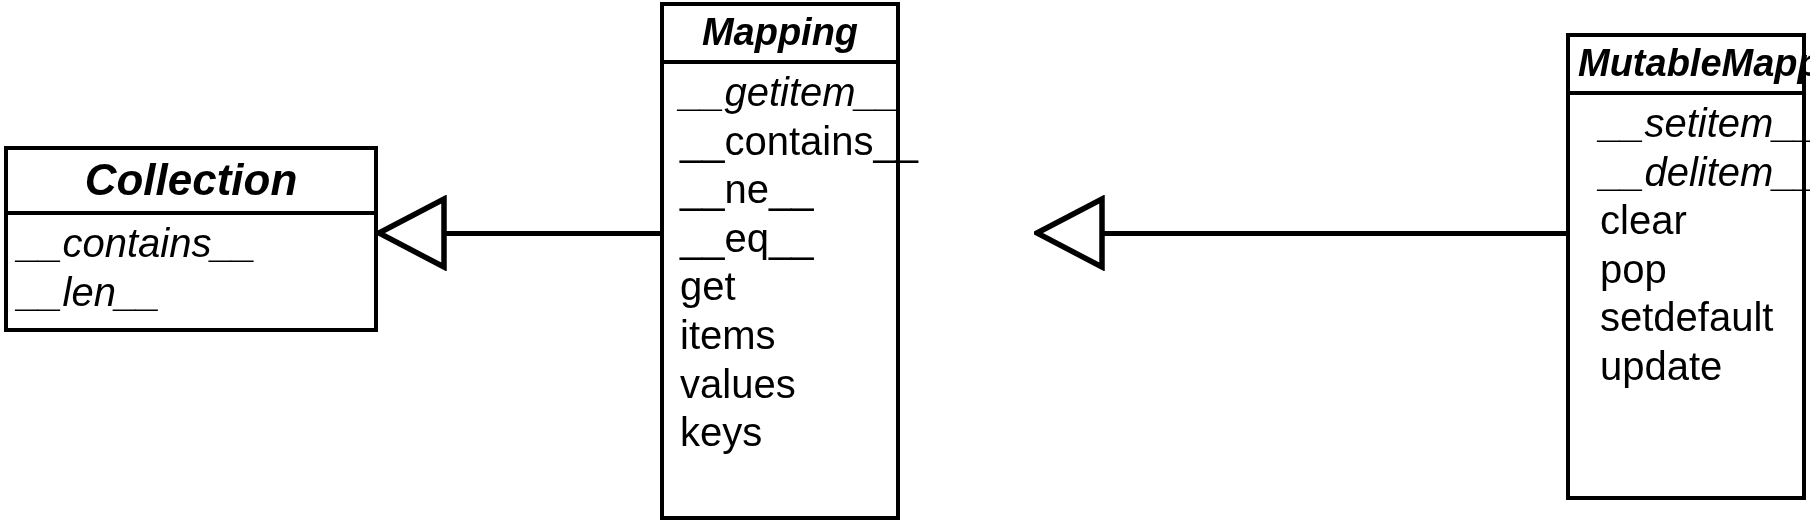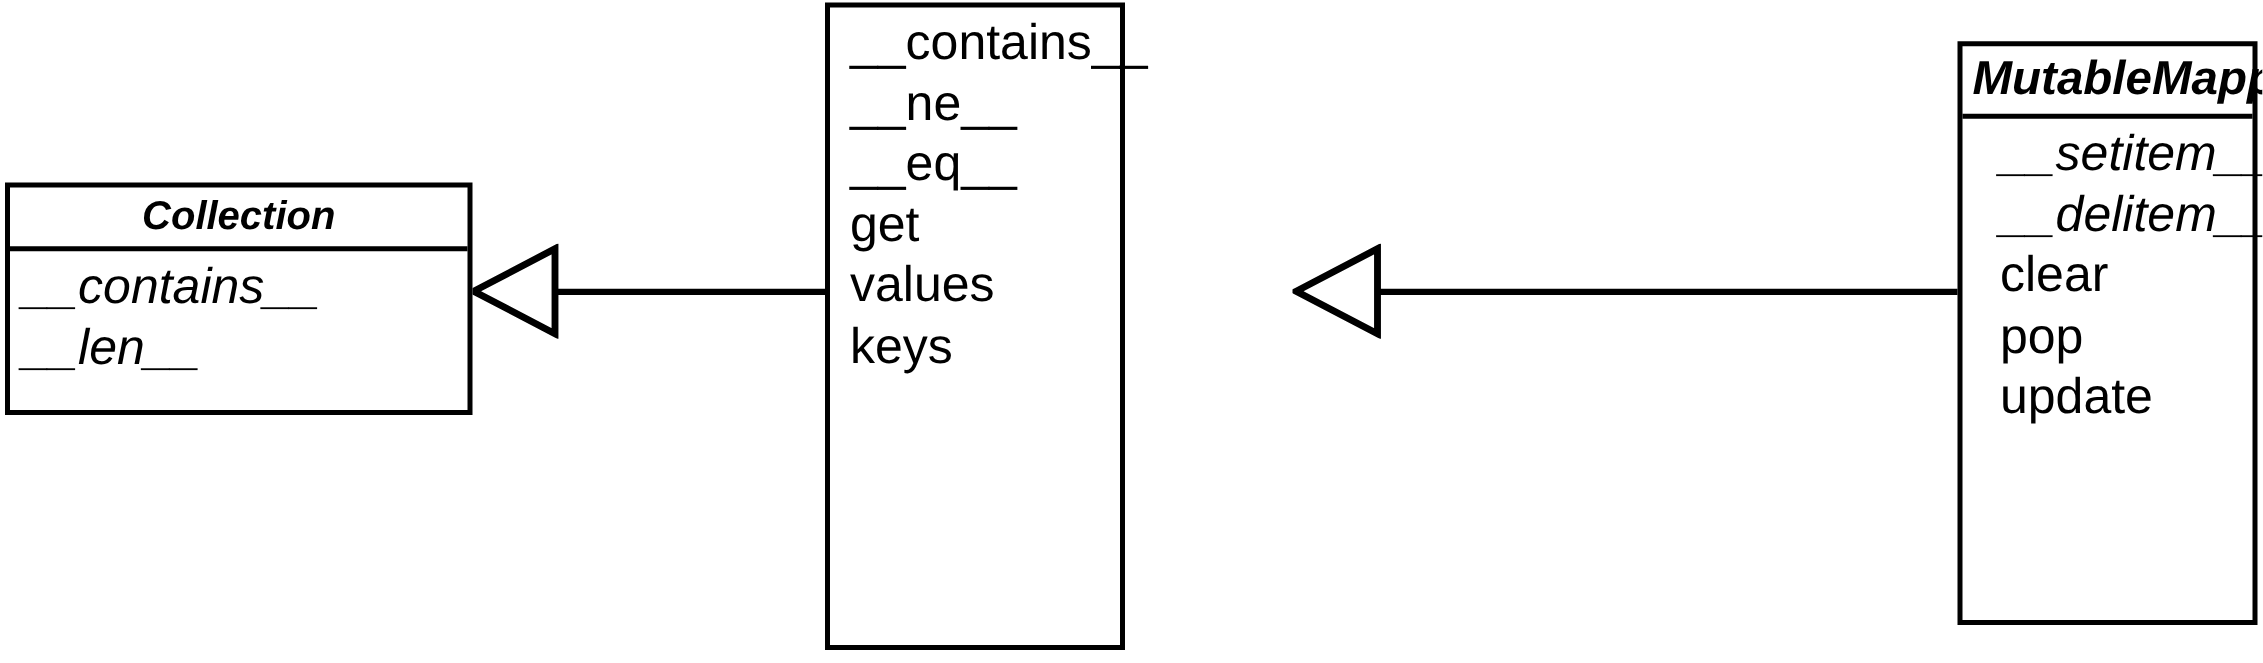--- a/index.html
+++ b/index.html
@@ -58,21 +58,21 @@
     font-style: italic;
   }
 
   
   #box-collection {
     left: 4px;
     top: 146px;
     width: 374px;
     height: 186px;
   }
-  #box-collection .uml-name { font-size: 32px; }
+  #box-collection .uml-name { font-size: 44px; }
   #box-collection .uml-members { padding-left: 10px; }
 
   #box-mapping {
     left: 660px;
     top: 2px;
     width: 240px;
     height: 518px;
   }
   #box-mapping .uml-members { padding-left: 16px; }
 
@@ -110,37 +110,41 @@
 
   <div class="uml-class" id="box-collection">
     <div class="uml-name">Collection</div>
     <div class="uml-members">
       <div class="uml-member abstract">__contains__</div>
       <div class="uml-member abstract">__len__</div>
     </div>
   </div>
 
   <div class="uml-class" id="box-mapping">
+    <div class="uml-name">Mapping</div>
     <div class="uml-members">
+      <div class="uml-member abstract">__getitem__</div>
       <div class="uml-member">__contains__</div>
       <div class="uml-member">__ne__</div>
       <div class="uml-member">__eq__</div>
       <div class="uml-member">get</div>
+      <div class="uml-member">items</div>
       <div class="uml-member">values</div>
       <div class="uml-member">keys</div>
     </div>
   </div>
 
   <div class="uml-class" id="box-mutablemapping">
     <div class="uml-name">MutableMapping</div>
     <div class="uml-members">
       <div class="uml-member abstract">__setitem__</div>
       <div class="uml-member abstract">__delitem__</div>
       <div class="uml-member">clear</div>
       <div class="uml-member">pop</div>
+      <div class="uml-member">setdefault</div>
       <div class="uml-member">update</div>
     </div>
   </div>
 
   <div class="conn-line" style="left:404px; top:231px; width:262px;"></div>
   <div class="conn-arrow" style="left:376px; top:195px;">
     <svg width="72" height="76" viewBox="0 0 72 76">
       <polygon points="3,38 68,4 68,72" fill="#ffffff" stroke="#000000" stroke-width="5.5" stroke-linejoin="miter"></polygon>
     </svg>
   </div>

